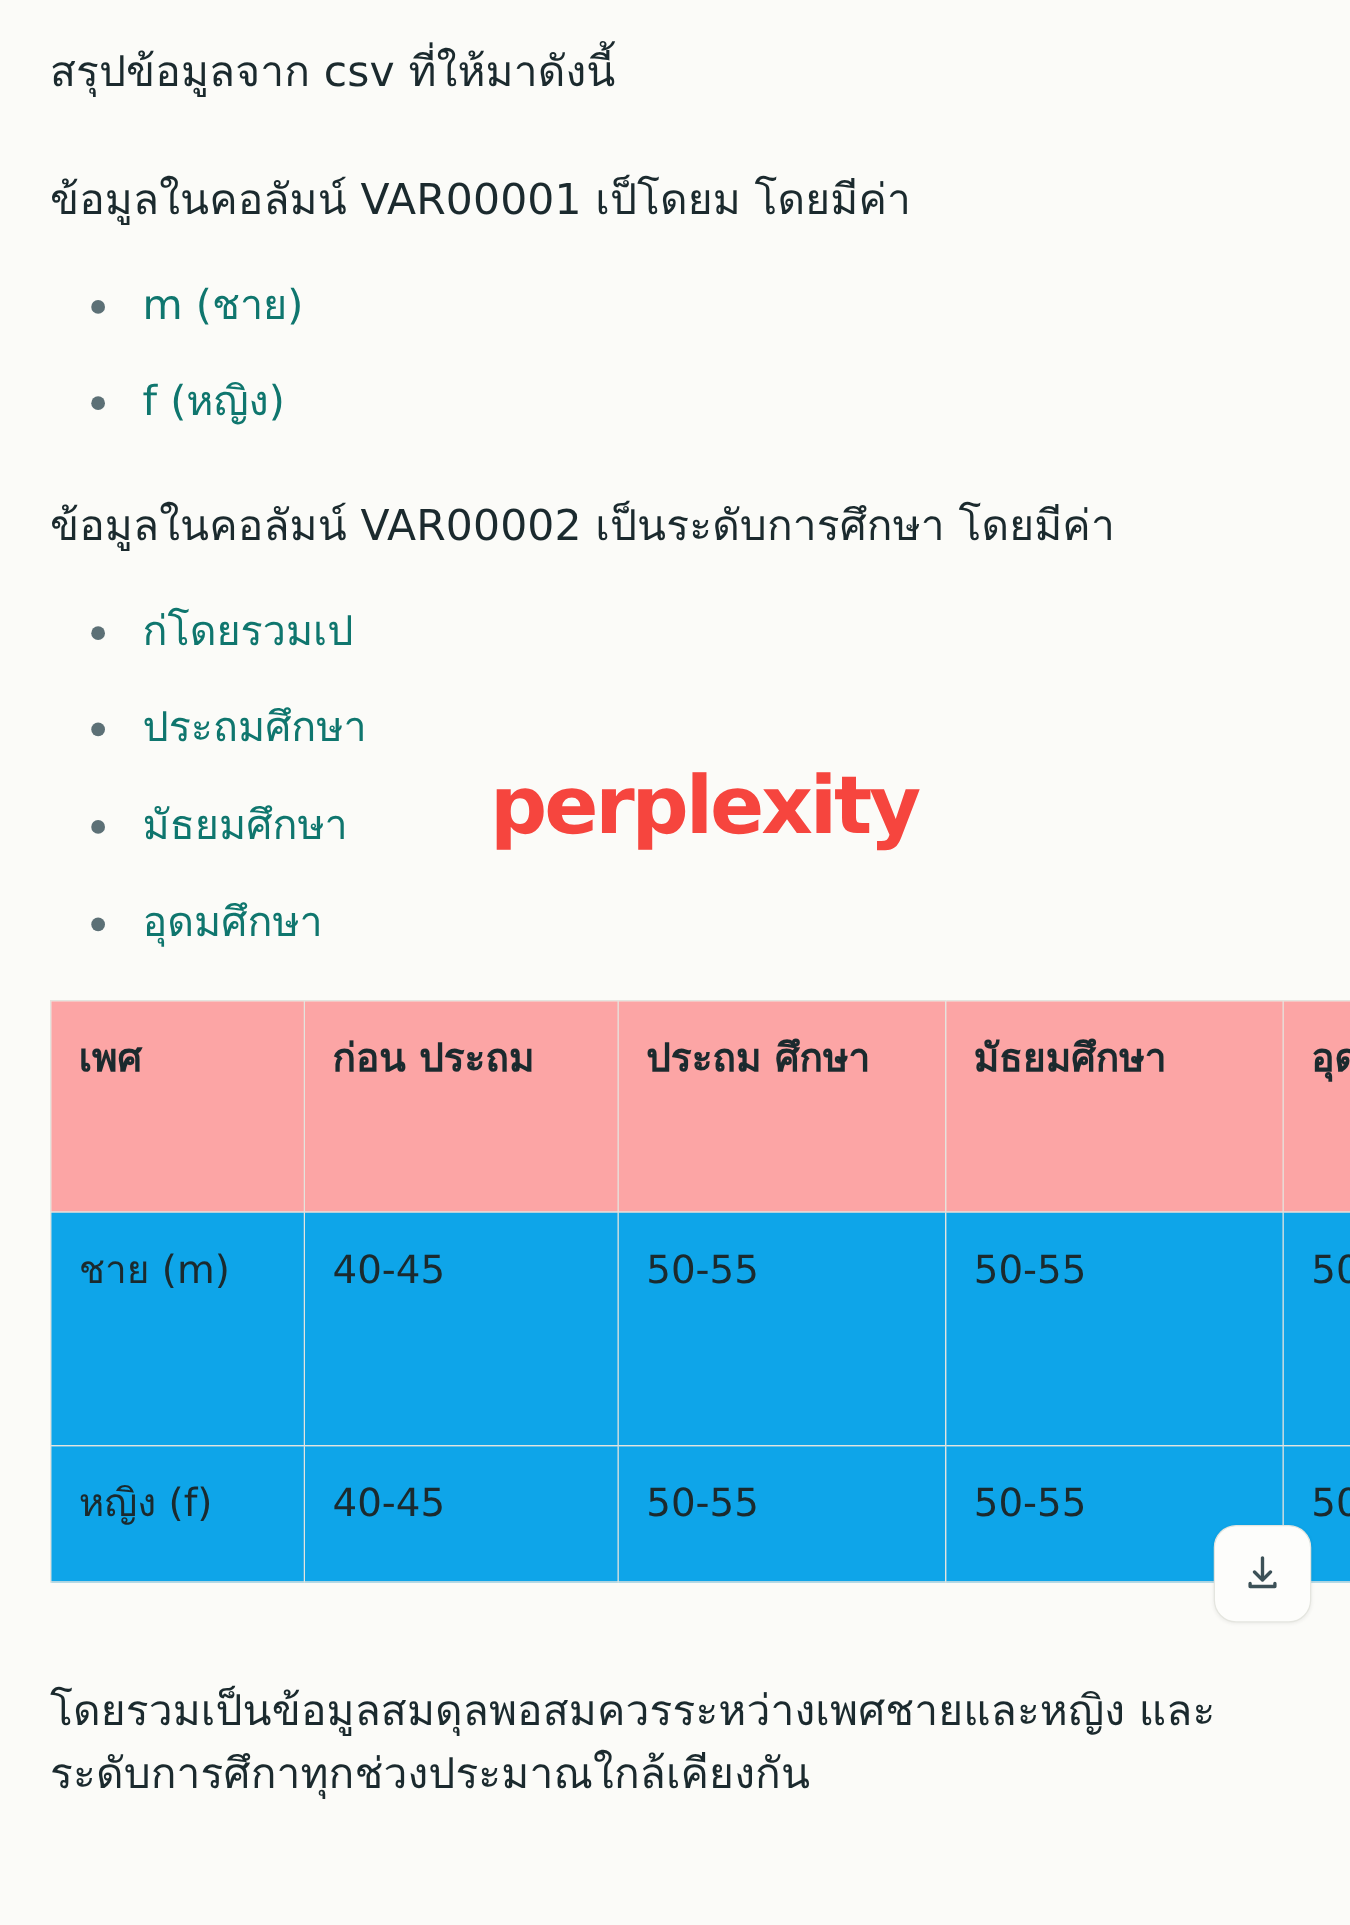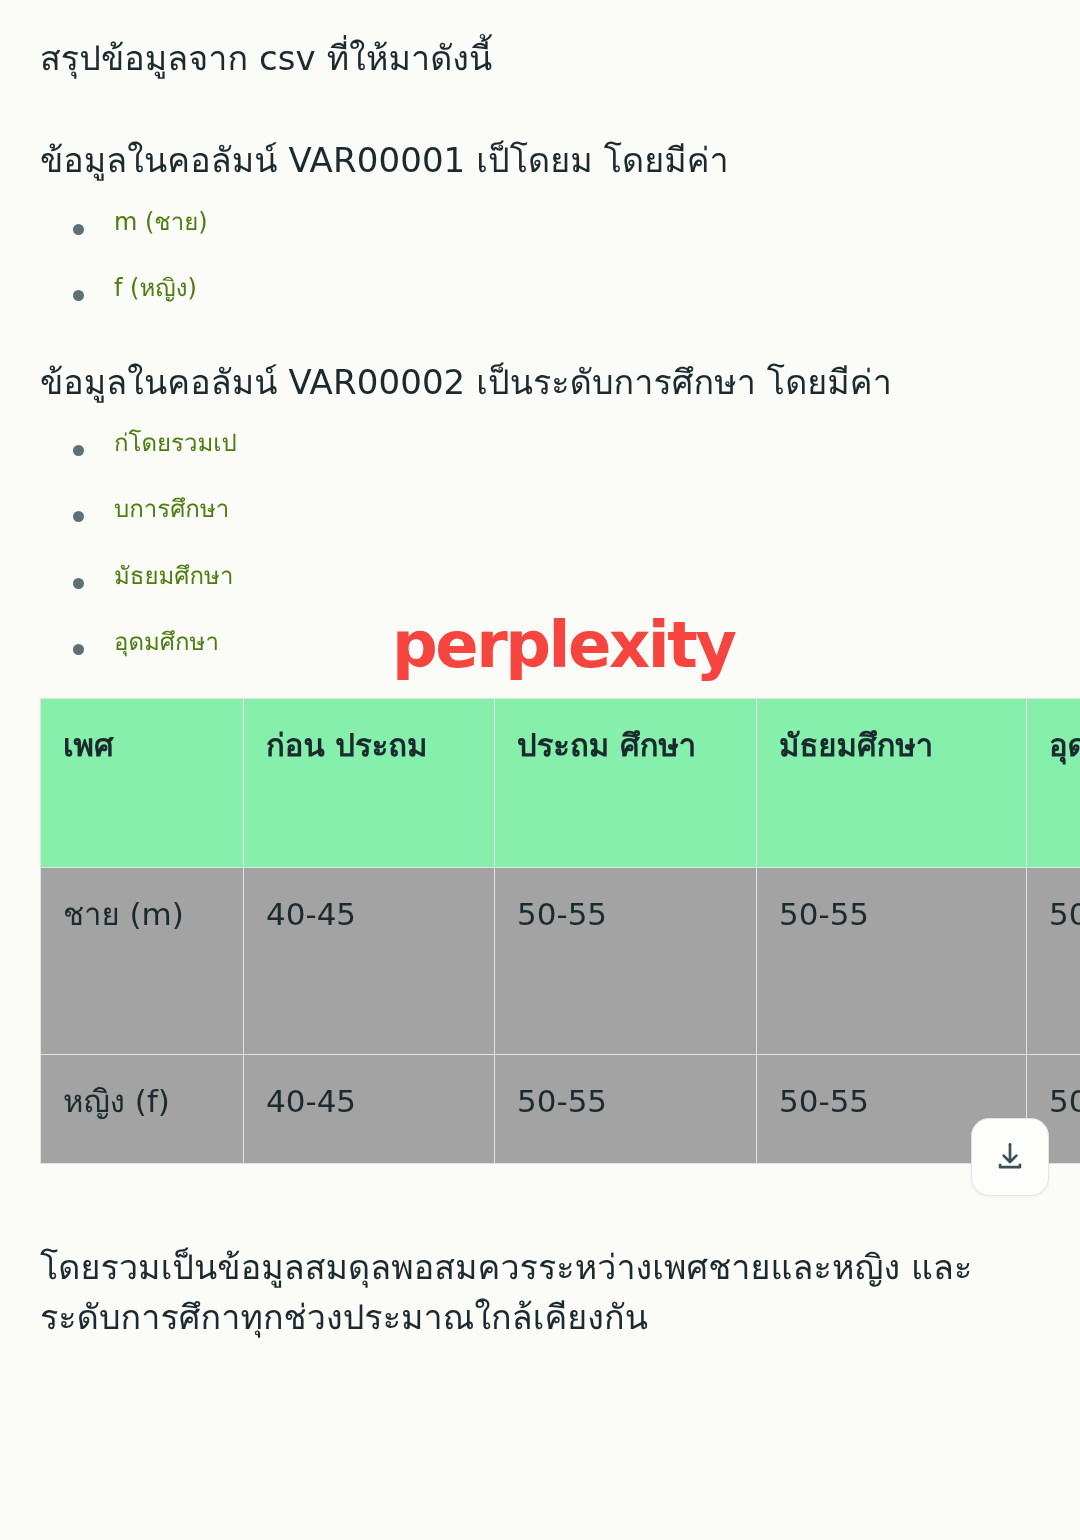--- a/index.html
+++ b/index.html
@@ -49,25 +49,26 @@
   .bullets.list-sex {
     padding-top: 22px;
   }
 
   .bullets.list-edu {
     padding-top: 22px;
   }
 
   .bullet-item {
     position: relative;
-    font-size: 24px;
+    font-size: 33px;
     line-height: 1.3;
-    color: #4d7c0f;
+    color: #0f766e;
     padding-left: 74px;
     margin-bottom: 35px;
+    margin-top: 16px;
   }
 
   .bullet-item:last-child {
     margin-bottom: 0;
   }
 
   .bullet-dot {
     position: absolute;
     left: 33px;
     top: 17px;
@@ -116,27 +117,27 @@
     border: 1px solid #E3E4DE;
     text-align: left;
     vertical-align: top;
     padding: 24px 22px 24px 22px;
     font-size: 31px;
     line-height: 1.45;
     color: #1B2A2E;
   }
 
   table.data-table thead th {
-    background: #86efac;
+    background: #fca5a5;
     font-weight: 700;
     height: 120px;
   }
 
   table.data-table tbody td {
-    background: #a3a3a3;
+    background: #0ea5e9;
     font-weight: 400;
   }
 
   .col-sex   { width: 158px; }
   .col-pre   { width: 206px; }
   .col-prim  { width: 217px; }
   .col-sec   { width: 225px; }
   .col-high  { width: 194px; }
 
   .row-tall td { height: 138px; }
@@ -195,21 +196,21 @@
 
   <p class="para para-var">ข้อมูลในคอลัมน์ VAR00002 เป็นระดับการศึกษา โดยมีค่า</p>
 
   <ul class="bullets list-edu">
     <li class="bullet-item">
       <span class="bullet-dot"></span>
       <span>ก่โดยรวมเป</span>
     </li>
     <li class="bullet-item">
       <span class="bullet-dot"></span>
-      <span>บการศึกษา</span>
+      <span>ประถมศึกษา</span>
     </li>
     <li class="bullet-item">
       <span class="bullet-dot"></span>
       <span>มัธยมศึกษา</span>
     </li>
     <li class="bullet-item">
       <span class="bullet-dot"></span>
       <span>อุดมศึกษา</span>
     </li>
   </ul>

